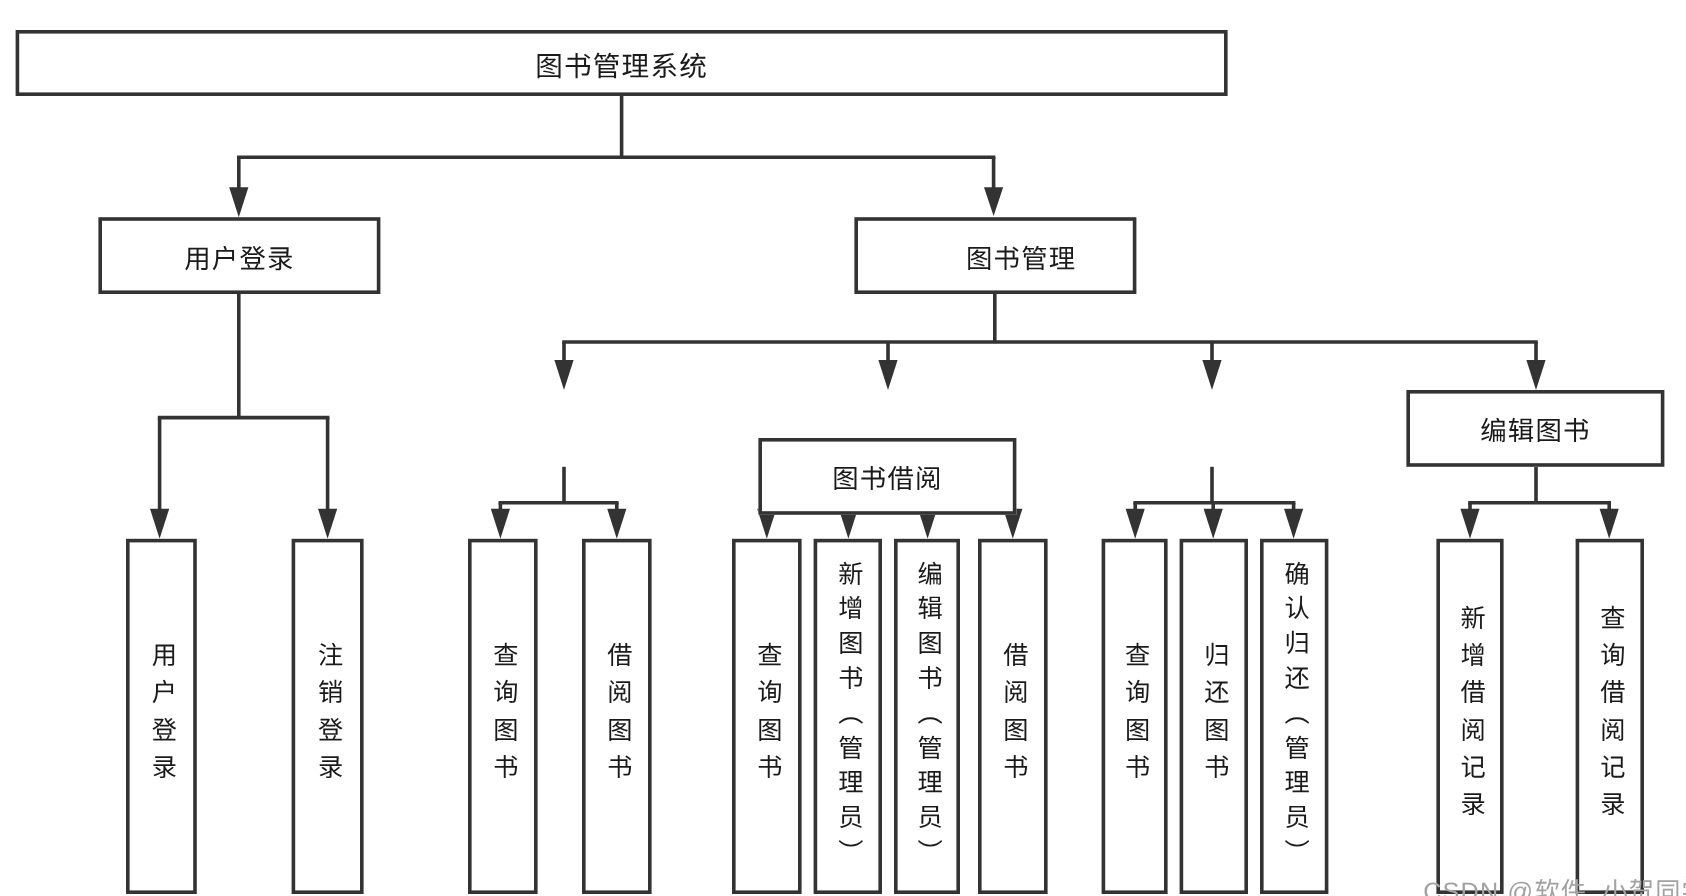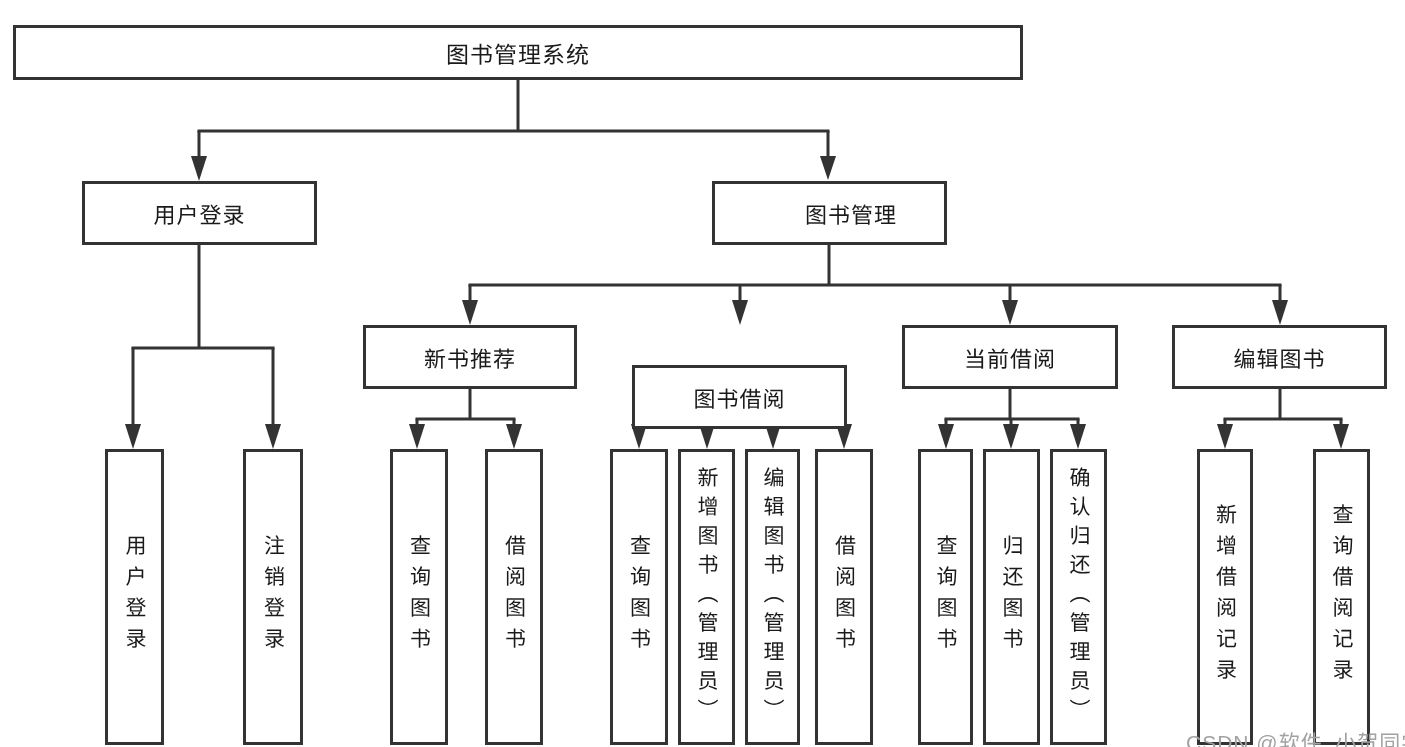--- a/index.html
+++ b/index.html
@@ -131,28 +131,22 @@
     <span>图书管理系统</span>
   </div>
 
   <div class="node hbox" style="left:82px;top:169px;width:235px;height:64px;">
     <span>用户登录</span>
   </div>
   <div class="node hbox" style="left:712px;top:169px;width:235px;height:64px;padding-left:43px;">
     <span>图书管理</span>
   </div>
 
-  <div class="node hbox" style="left:363px;top:313px;width:214px;height:64px;">
-    <span>新书推荐</span>
-  </div>
   <div class="node hbox" style="left:632px;top:313px;width:215px;height:64px;margin-top:40px;">
     <span>图书借阅</span>
-  </div>
-  <div class="node hbox" style="left:902px;top:313px;width:216px;height:64px;">
-    <span>当前借阅</span>
   </div>
   <div class="node hbox" style="left:1172px;top:313px;width:215px;height:64px;">
     <span>编辑图书</span>
   </div>
 
   <div class="node leaf" style="left:105px;top:437px;width:59px;height:296px;">
     <span class="vtext">用户登录</span>
   </div>
   <div class="node leaf" style="left:243px;top:437px;width:60px;height:296px;">
     <span class="vtext">注销登录</span>

